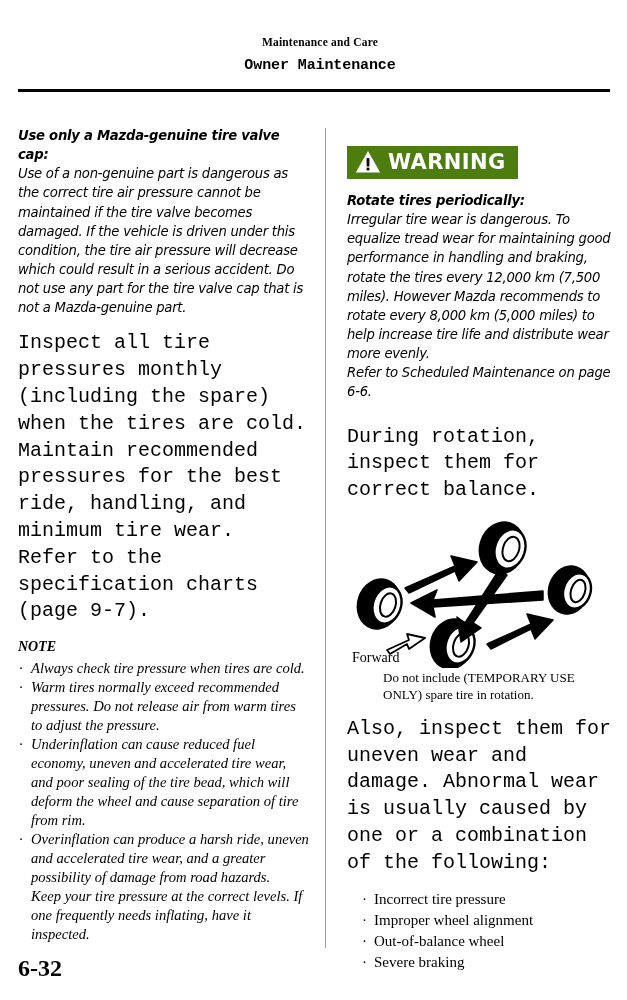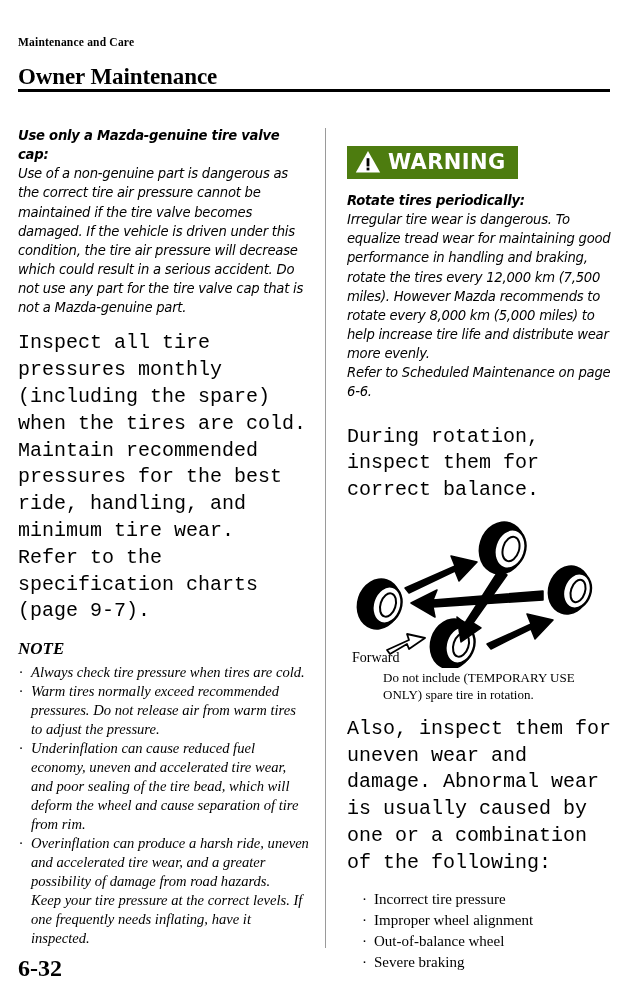--- a/index.html
+++ b/index.html
@@ -12,37 +12,38 @@
     height: 1000px;
     position: relative;
     overflow: hidden;
     font-family: "Liberation Serif", serif;
     color: #000000;
   }
 
   
   .page-header {
     position: absolute;
-    left: 18px;
+    left: 24px;
     top: 36px;
     width: 592px;
+    text-align: center;
   }
   .chapter-label {
     font-family: "Liberation Serif", serif;
     font-weight: bold;
     font-size: 11.5px;
     letter-spacing: 0.2px;
     line-height: 1.15;
   }
   .page-title {
-    font-family: Liberation Serif, serif;
-    font-weight: bold;
-    font-size: 23px;
+    font-family: Liberation Mono, monospace;
+    font-weight: bold;
+    font-size: 15px;
     line-height: 1.18;
-    margin-top: 14px;
+    margin-top: 8px;
     letter-spacing: -0.1px;
   }
   .header-rule {
     position: absolute;
     left: 18px;
     top: 89px;
     width: 592px;
     height: 3px;
     background: #000000;
   }
@@ -86,21 +87,21 @@
     font-size: 20px;
     line-height: 1.34;
   }
   .body-text p { margin: 0; }
   .gap-before { margin-top: 13px !important; }
 
   .note-head {
     font-family: "Liberation Serif", serif;
     font-style: italic;
     font-weight: bold;
-    font-size: 17px;
+    font-size: 14px;
     margin-top: 14px;
     margin-bottom: 4px;
   }
 
   
   ul.bullets {
     list-style: none;
     margin: 0;
     padding: 0;
   }

